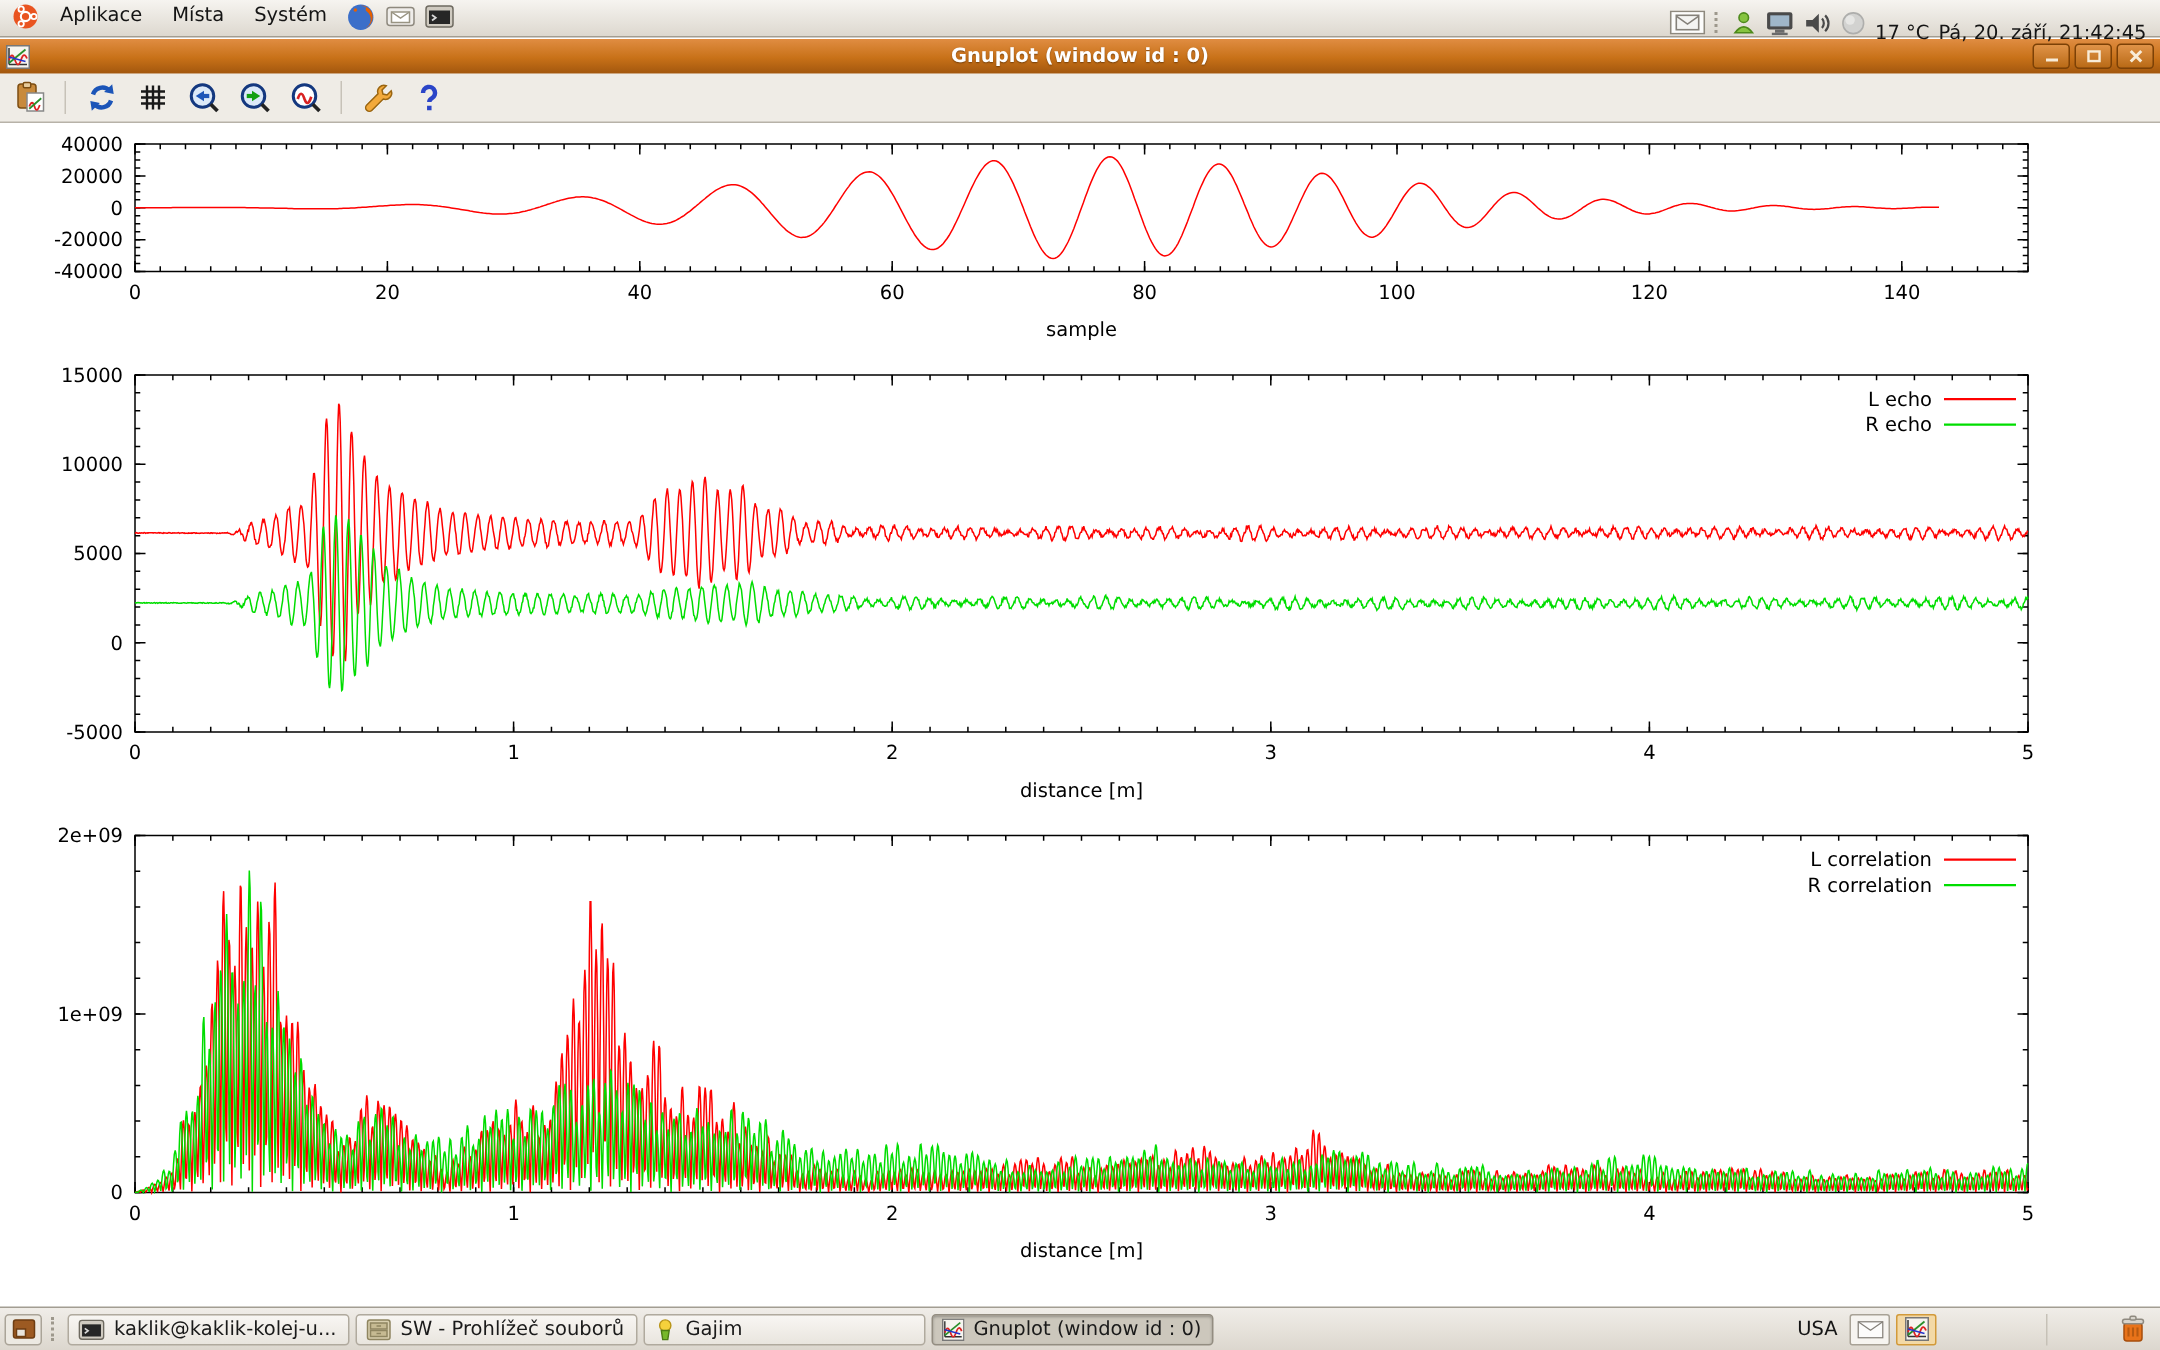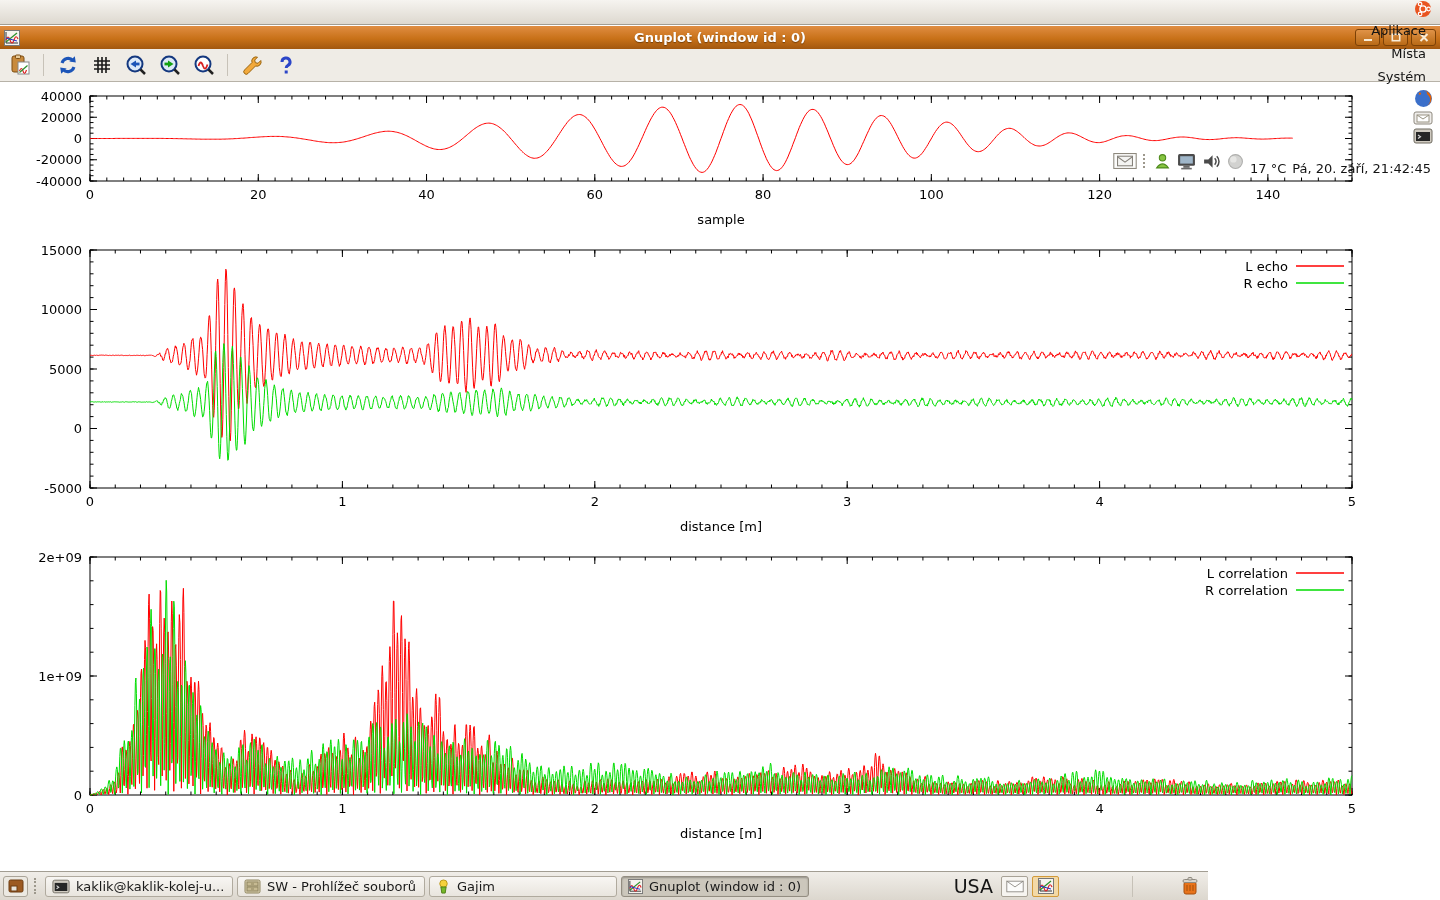--- a/index.html
+++ b/index.html
@@ -2,21 +2,21 @@
 <html><head>
 <meta charset="utf-8">
 <style>
   * { box-sizing: border-box; margin: 0; padding: 0; }
   html, body { width: 1440px; height: 900px; overflow: hidden; background: #fff;
     font-family: "DejaVu Sans", "Liberation Sans", sans-serif; }
 
   
   .top-panel { position: absolute; top: 0; left: 0; width: 1440px; height: 25px;
     background: linear-gradient(#f6f4f0, #ddd8cf); border-bottom: 1px solid #a29d92;
-    display: flex; align-items: flex-end; padding: 0 5px; gap: 2px; z-index: 10; flex-direction: column; }
+    display: flex; align-items: flex-start; padding: 0 5px; gap: 2px; z-index: 10; }
   .menu-item { font-size: 13px; color: #141414; padding: 3px 9px; cursor: default; }
   .launcher { display: flex; align-items: center; justify-content: center; width: 24px; height: 22px; }
   .panel-right { margin-left: auto; display: flex; align-items: center; gap: 6px; padding-right: 4px; }
   .panel-text { font-size: 13px; color: #141414; white-space: nowrap; margin-top: 15px; }
   .applet-grip { width: 5px; height: 14px; border-left: 2px dotted #9d988c; }
   .indicator-box { display: flex; align-items: center; justify-content: center; }
 
   
   .gnuplot-window { position: absolute; top: 26px; left: 0; width: 1440px; height: 846px; background: #fff; }
   .titlebar { height: 23px; background: linear-gradient(180deg, #e08d42, #c87118 55%, #a2570e);
@@ -35,33 +35,33 @@
   .tool-sep { width: 1px; height: 22px; background: #c7c2b8; margin: 0 3px; }
 
   .plot-area { position: relative; height: 790px; background: #fff; }
   svg.chart { position: absolute; left: 0; display: block; }
   #chart1 { top: 6px; }
   #chart2 { top: 161px; }
   #chart3 { top: 467px; }
   .chart text { font-family: "DejaVu Sans", sans-serif; font-size: 13px; fill: #000; }
 
   
-  .taskbar { position: absolute; left: 0; bottom: 0; width: 1208px; height: 27px;
+  .taskbar { position: absolute; left: 0; bottom: 0; width: 1440px; height: 27px;
     background: linear-gradient(#f0ede8, #dcd7ce); border-top: 1px solid #a29d92;
     display: flex; align-items: center; padding: 14px 3px; gap: 4px; z-index: 10; }
   .show-desktop { width: 25px; height: 21px; border: 1px solid #aaa498; border-radius: 3px;
     background: #ece9e2; display: flex; align-items: center; justify-content: center; }
   .tb-grip { width: 5px; height: 16px; border-left: 2px dotted #9d988c; margin: 0 2px; }
   .task-btn { width: 188px; height: 21px; border: 1px solid #b0aa9e; border-radius: 3px;
     background: linear-gradient(#f8f6f3, #e9e5de); display: flex; align-items: center; gap: 6px;
     padding: 0 6px; font-size: 13px; color: #1a1a1a; overflow: hidden; white-space: nowrap; }
   .task-btn .ticon { flex: 0 0 auto; display: flex; }
   .task-btn.active { background: #ccc7bc; box-shadow: inset 0 1px 2px rgba(0,0,0,.28); border-color: #938d81; }
   .tb-spacer { flex: 1; }
-  .kbd-indicator { font-size: 19px; color: #141414; margin: 0 4px; }
+  .kbd-indicator { font-size: 13px; color: #141414; margin: 0 4px; }
   .tray-box { width: 27px; height: 21px; border: 1px solid #a8a296; background: #f6f4f0;
     display: flex; align-items: center; justify-content: center; border-radius: 2px; }
   .tray-box.highlight { background: #f3d9a6; border-color: #d29a3a; }
   .tb-gap { width: 70px; height: 21px; border-right: 1px solid #c6c1b7; }
   .tb-gap2 { width: 34px; height: 21px; }
   .trash-applet { width: 30px; height: 25px; display: flex; align-items: center; justify-content: center; }
 </style>
 </head>
 <body>
 

